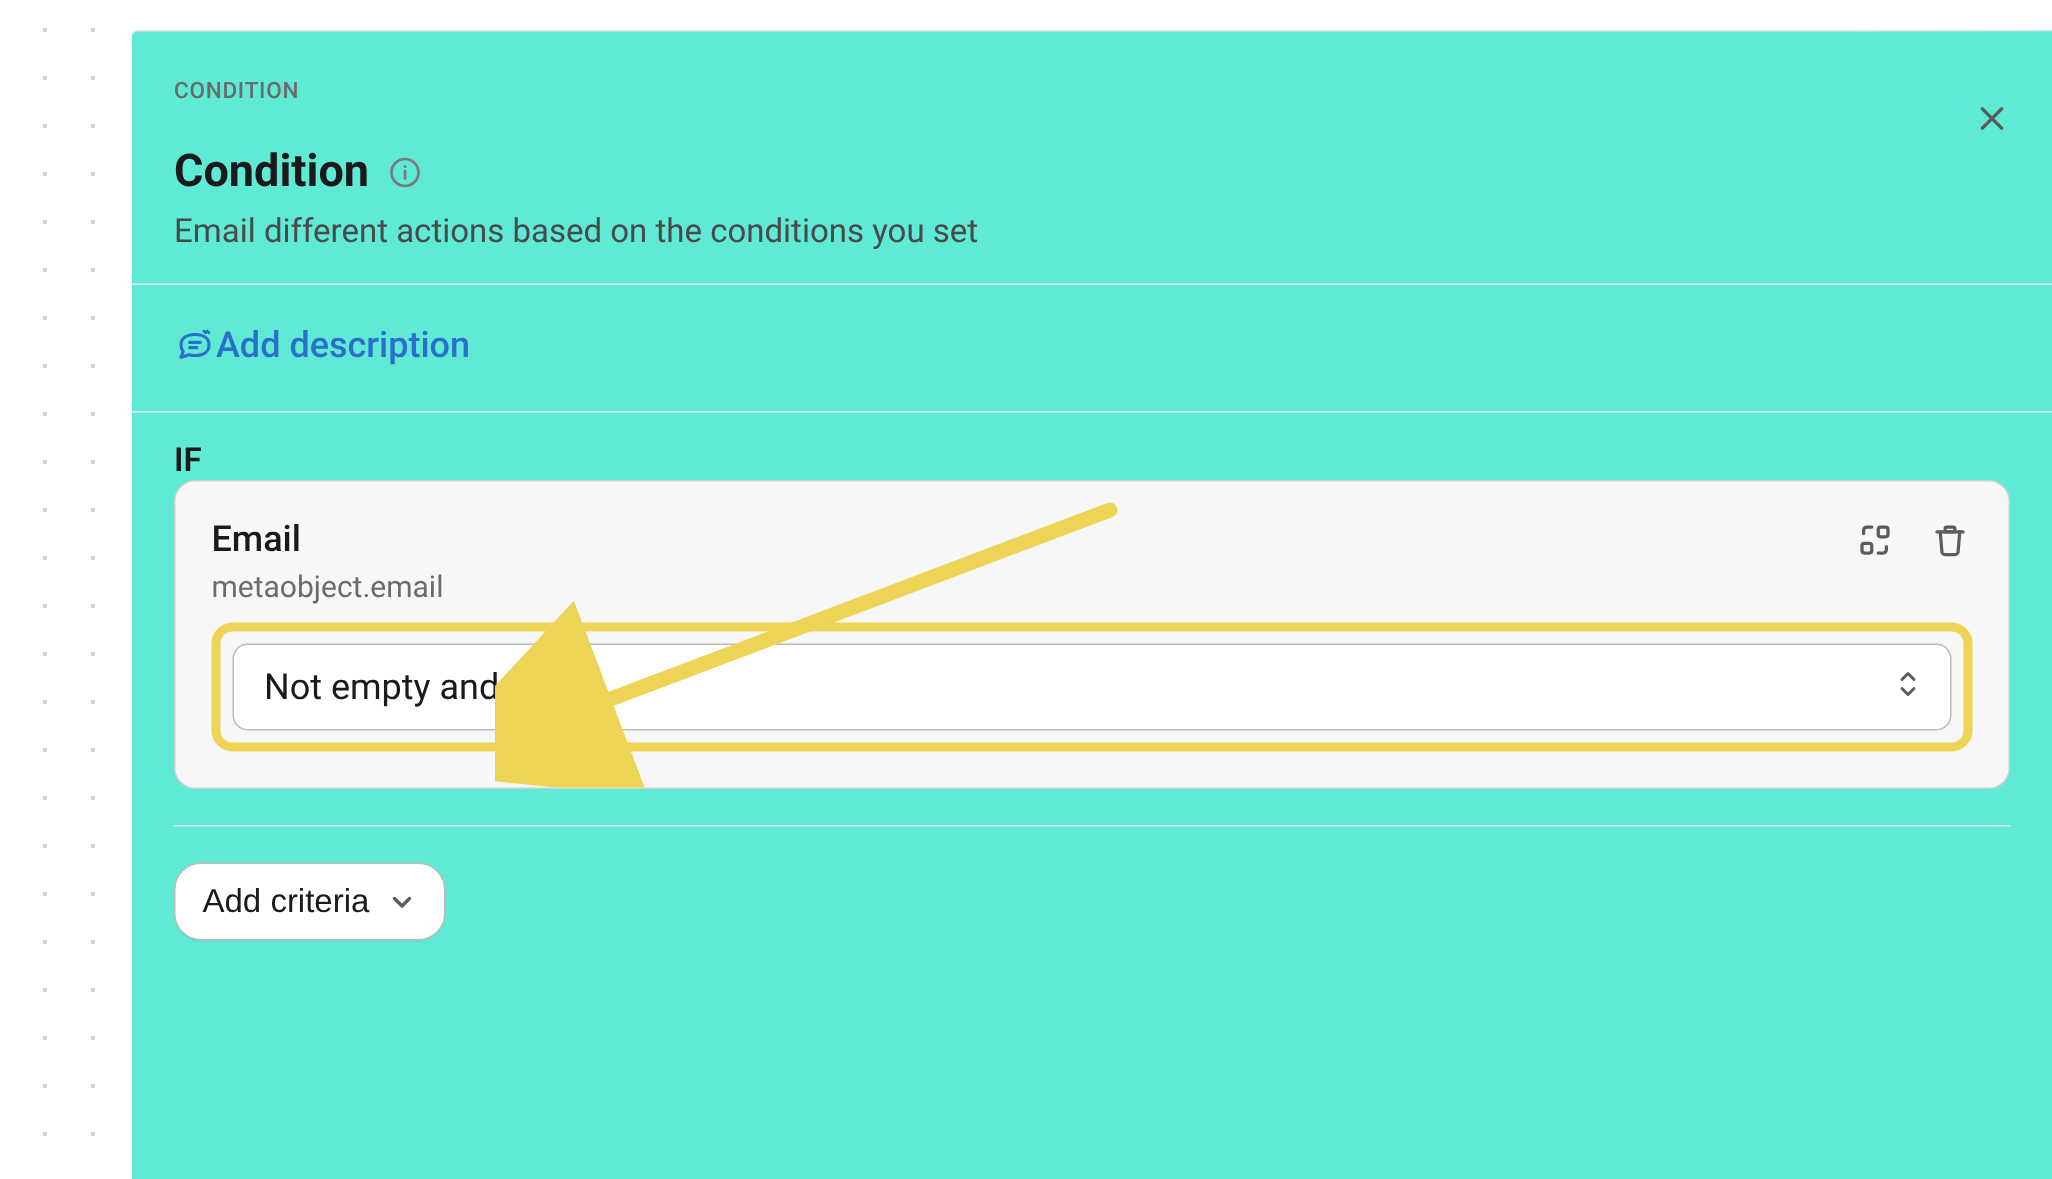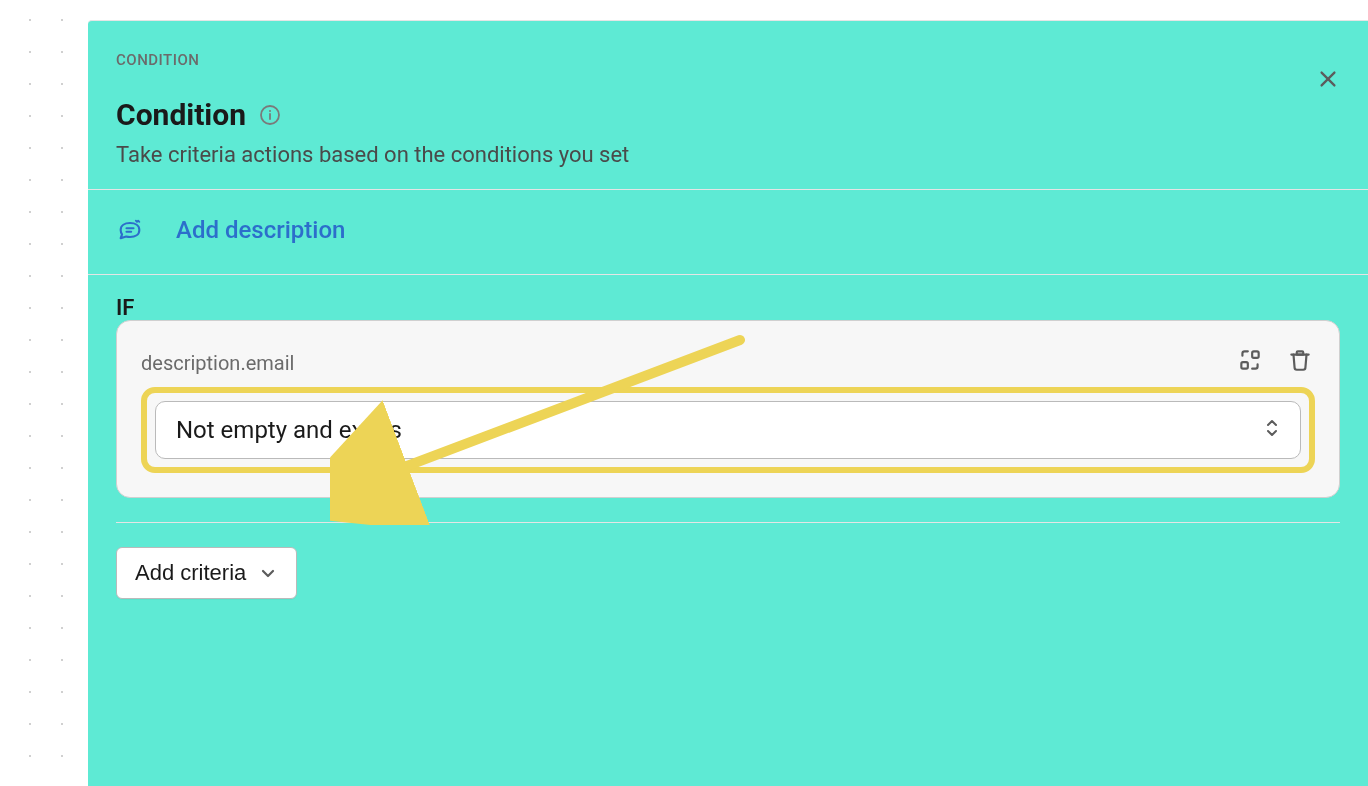--- a/index.html
+++ b/index.html
@@ -91,21 +91,21 @@
       height: 1px;
       background: #e5e5e5;
       width: 100%;
     }
     .description-row {
       padding: 26px 28px;
     }
     .add-description {
       display: inline-flex;
       align-items: center;
-      gap: 32px;
+      gap: 0;
       color: #2c6ecb;
       font-size: 24px;
       font-weight: 500;
       cursor: pointer;
     }
     .add-description svg {
       width: 28px;
       height: 28px;
     }
     .if-section {
@@ -181,21 +181,21 @@
       color: #5c5c5c;
     }
     .divider2 {
       height: 1px;
       background: #e5e5e5;
       margin: 24px 28px 0 28px;
     }
     .add-criteria-btn {
       margin: 24px 0 0 28px;
       border: 1px solid #bababa;
-      border-radius: 6px;
+      border-radius: 18px;
       background: #fff;
       padding: 12px 18px;
       display: inline-flex;
       align-items: center;
       gap: 12px;
       font-size: 22px;
       color: #1a1a1a;
       cursor: pointer;
       box-shadow: 0 1px 0 rgba(0,0,0,0.03);
     }
@@ -231,21 +231,21 @@
     <div class="title-row">
       <div class="panel-title">Condition</div>
       <div class="info-icon">
         <svg viewBox="0 0 24 24" fill="none" stroke="#7a7a7a" stroke-width="1.8">
           <circle cx="12" cy="12" r="9"></circle>
           <circle cx="12" cy="8" r="1" fill="#7a7a7a" stroke="none"></circle>
           <line x1="12" y1="11" x2="12" y2="16" stroke-linecap="round"></line>
         </svg>
       </div>
     </div>
-    <div class="panel-subtitle">Take criteria actions based on the conditions you set</div>
+    <div class="panel-subtitle">Email different actions based on the conditions you set</div>
   </div>
 
   <div class="divider"></div>
 
   <div class="description-row">
     <div class="add-description">
       <svg viewBox="0 0 24 24" fill="none" stroke="#2c6ecb" stroke-width="1.8" stroke-linecap="round" stroke-linejoin="round">
         <path d="M20 12c0 4-3.5 6-8 6-1.2 0-2.3-.15-3.3-.45L4 19l1.2-3.2C4.4 14.6 4 13.4 4 12c0-4 3.5-6 8-6s8 2 8 6z"></path>
         <line x1="9" y1="10.5" x2="15" y2="10.5"></line>
         <line x1="9" y1="13.5" x2="13" y2="13.5"></line>
@@ -256,21 +256,22 @@
   </div>
 
   <div class="divider"></div>
 
   <div class="if-section">
     <div class="if-label">IF</div>
 
     <div class="criteria-card">
       <div class="criteria-header">
         <div>
-          <div class="criteria-path">description.email</div>
+          <div class="criteria-title">Email</div>
+          <div class="criteria-path">metaobject.email</div>
         </div>
         <div class="criteria-actions">
           <div class="icon-btn">
             <svg viewBox="0 0 24 24" fill="none" stroke="currentColor" stroke-width="2" stroke-linecap="round" stroke-linejoin="round">
               <path d="M5 8 L5 6 a2 2 0 0 1 2 -2 h3"></path>
               <path d="M19 16 L19 18 a2 2 0 0 1 -2 2 h-3"></path>
               <rect x="14" y="4" width="6" height="6" rx="1.5"></rect>
               <rect x="4" y="14" width="6" height="6" rx="1.5"></rect>
             </svg>
           </div>

